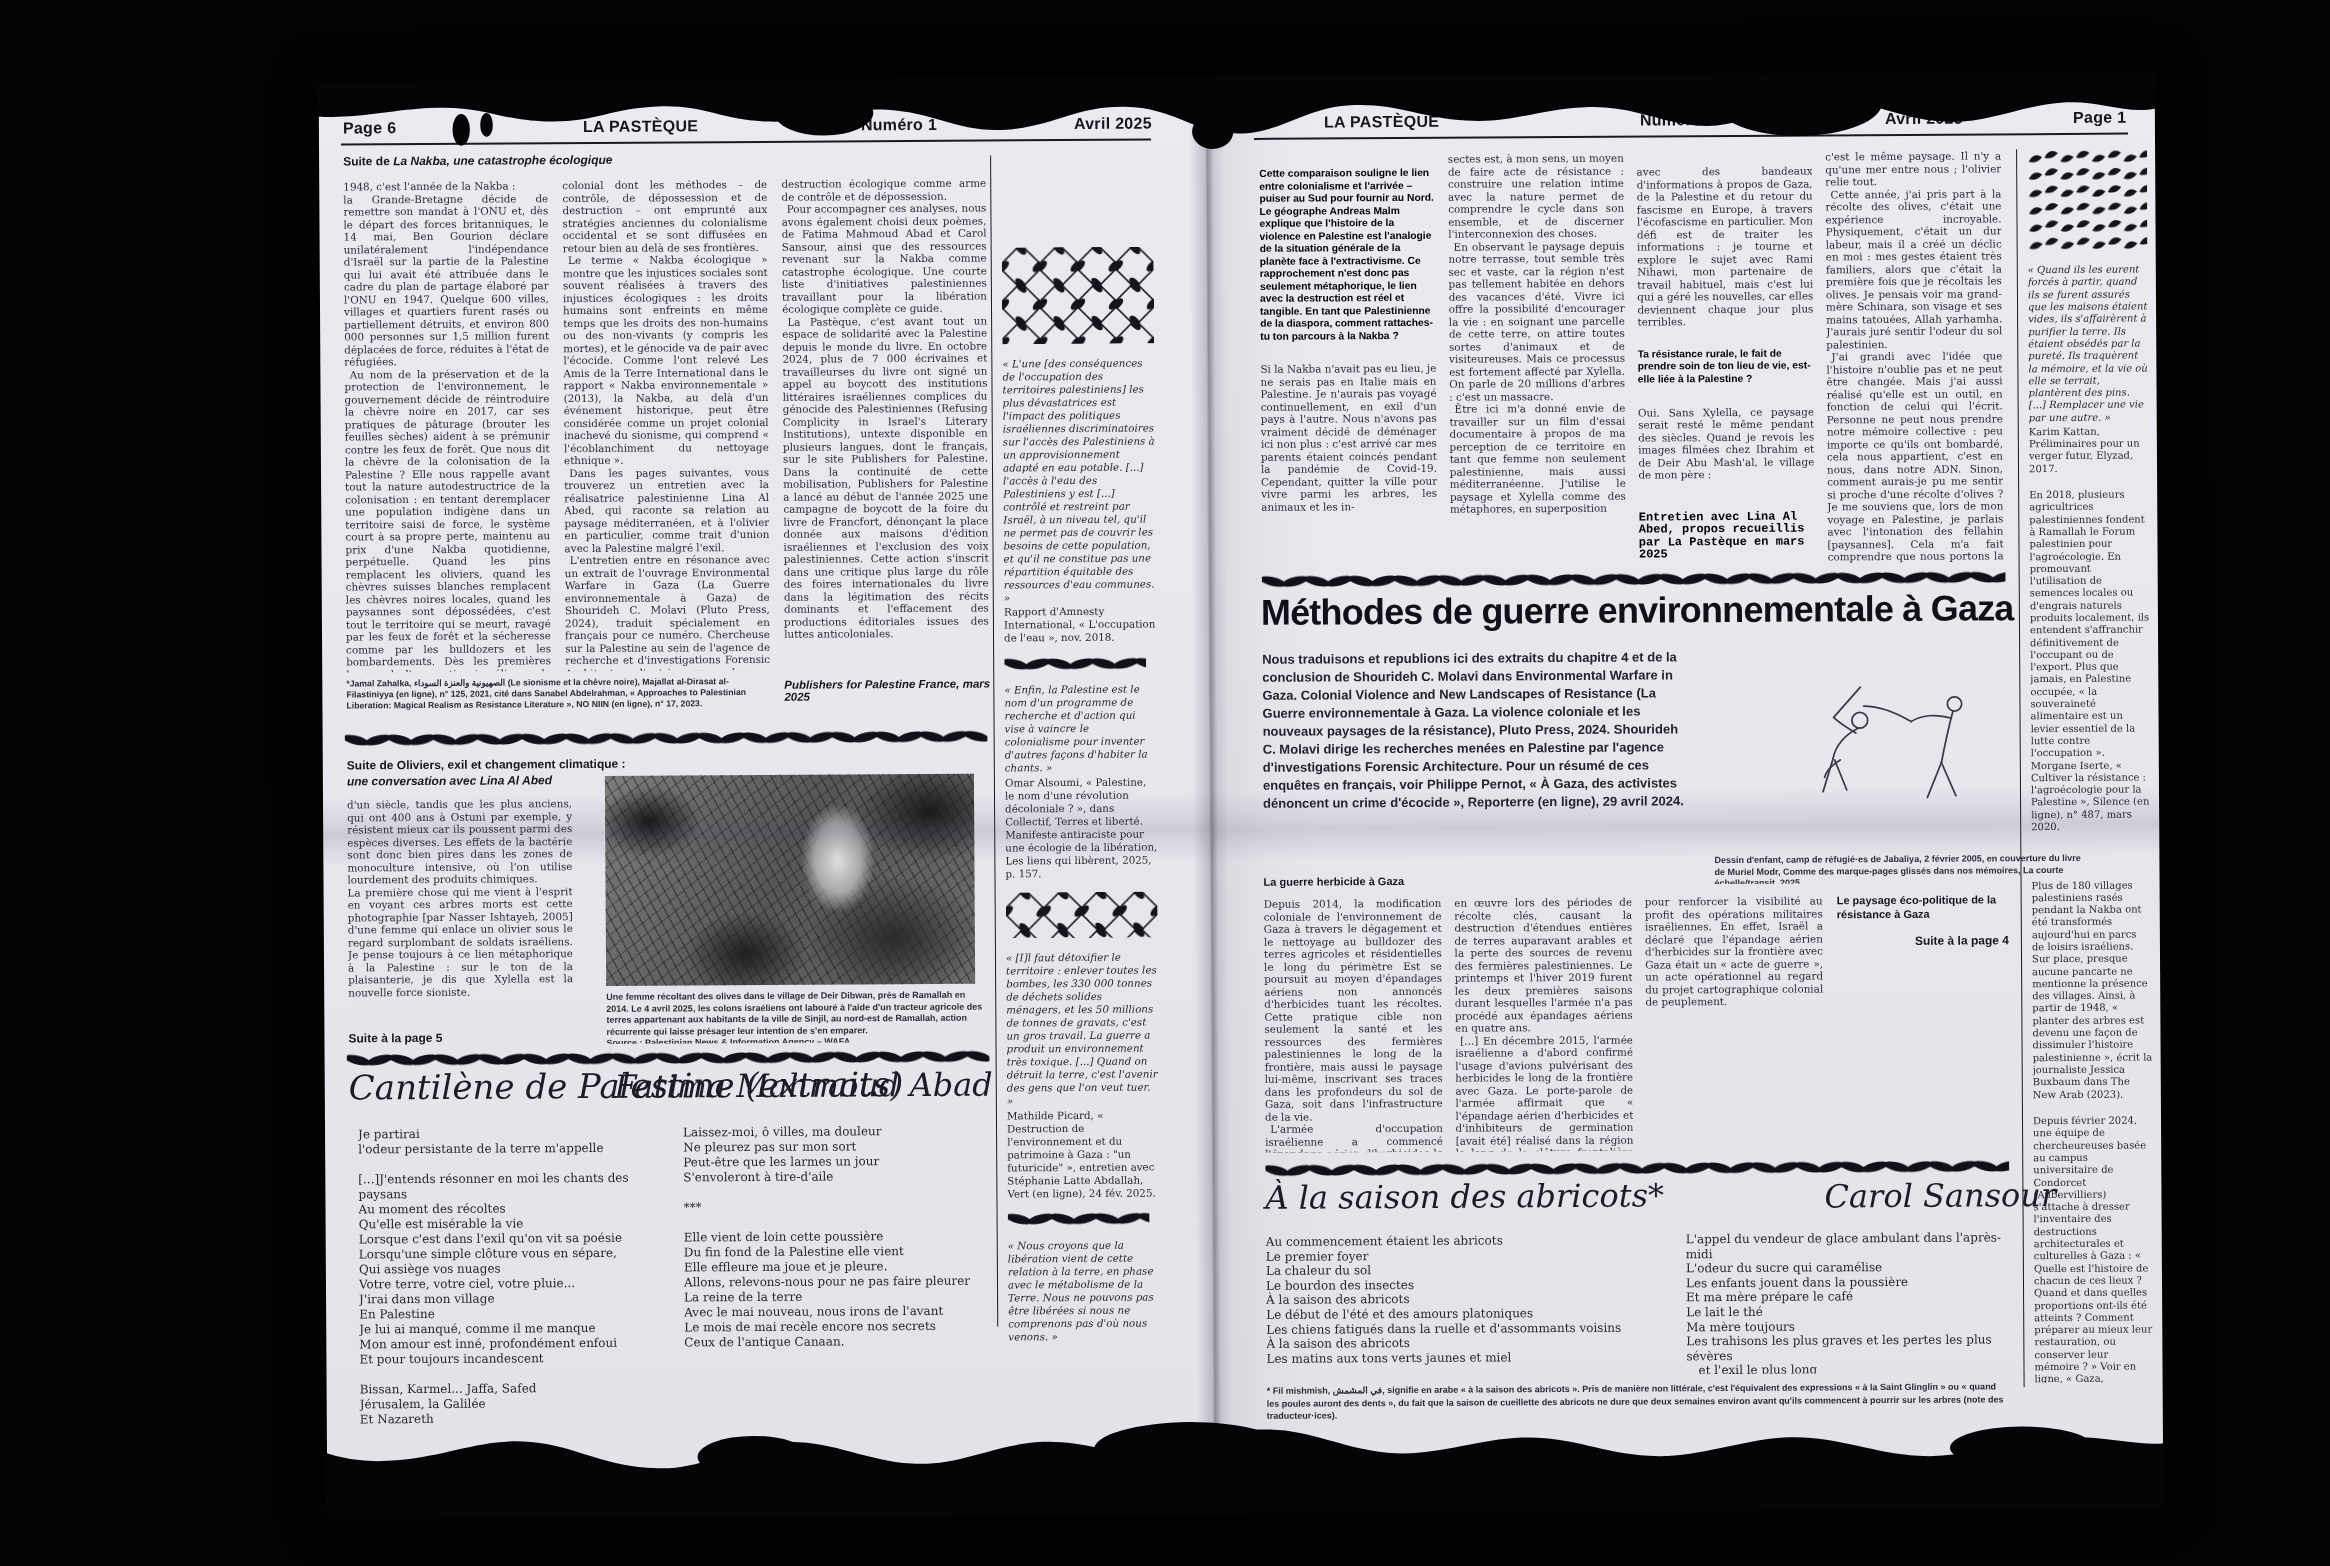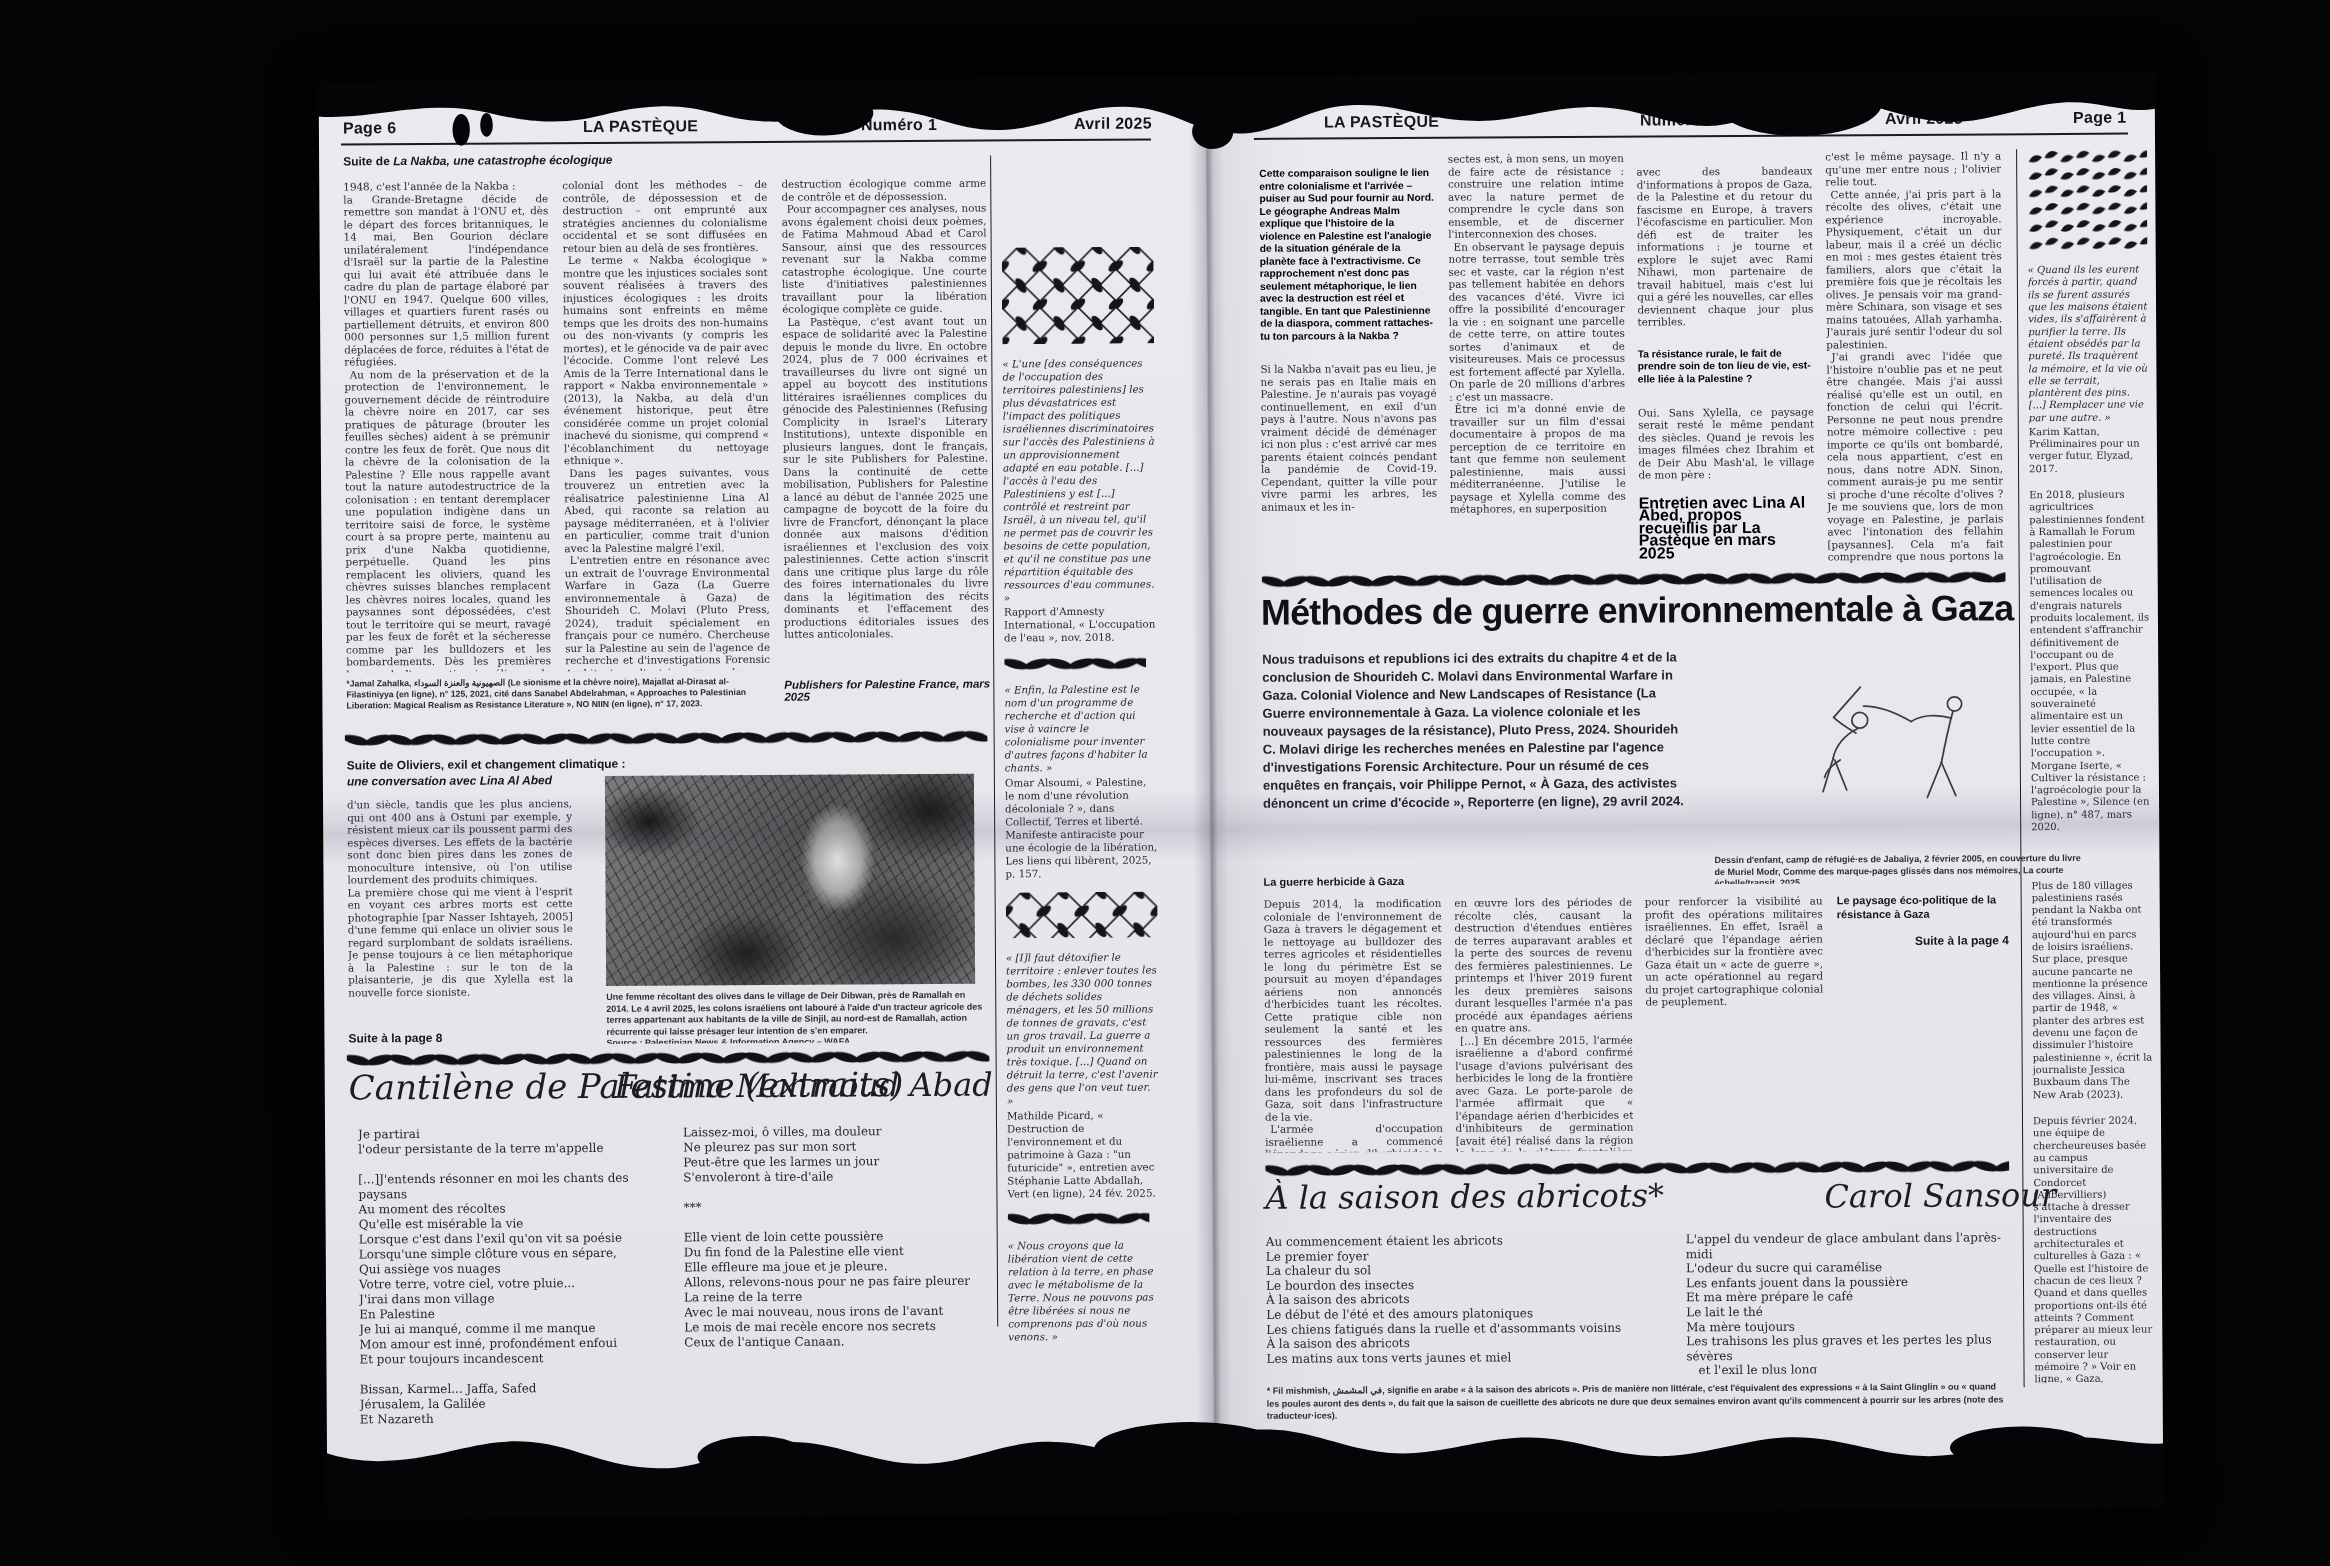--- a/index.html
+++ b/index.html
@@ -50,21 +50,21 @@
   .sbstack{position:absolute;display:flex;flex-direction:column;overflow:hidden;}
   .sq{font-family:"DejaVu Serif","Liberation Serif",serif;font-size:10.3px;line-height:13px;color:#26262f;}
   .sq .it{font-style:italic;display:block;}
   .sq .src{display:block;margin-top:1.6px;}
   .patt{flex:none;}
 
   .bighead{position:absolute;font-weight:700;color:#101018;font-size:36px;letter-spacing:-0.8px;white-space:nowrap;}
   .intro{position:absolute;font-weight:700;font-size:13px;line-height:18px;color:#23232d;white-space:pre-line;overflow:hidden;text-align:left;}
   .subhead{position:absolute;font-weight:700;font-size:11px;color:#15151e;white-space:nowrap;}
   .q{font-weight:700;font-family:"Liberation Sans",sans-serif;font-size:10.3px;line-height:12.5px;display:block;margin:6.3px 0;}
-  .credit{font-weight:700;font-family:Liberation Sans, sans-serif;font-size:16px;line-height:12.5px;display:block;margin-top:2px;}
+  .credit{font-weight:700;font-family:Liberation Mono, monospace;font-size:12px;line-height:12.5px;display:block;margin-top:16px;}
 
   .photo{
     position:absolute;overflow:hidden;
     background:
       radial-gradient(51px 75px at 63% 40%, #e2e2e2 0%, #a9a9a9 45%, rgba(80,80,80,0) 72%),
       radial-gradient(75px 51px at 12% 22%, #141414 0%, rgba(20,20,20,0) 70%),
       radial-gradient(103px 67px at 88% 18%, #181818 0%, rgba(24,24,24,0) 72%),
       radial-gradient(87px 59px at 38% 85%, #1f1f1f 0%, rgba(31,31,31,0) 70%),
       radial-gradient(119px 83px at 78% 78%, #2a2a2a 0%, rgba(42,42,42,0) 75%),
       repeating-linear-gradient(62deg, rgba(10,10,10,.35) 0 1.6px, rgba(10,10,10,0) 1.6px 8.7px),
@@ -132,21 +132,21 @@
         <rect width="100%" height="100%" fill="url(#wavyP)"></rect>
       </svg>
 
     <div class="kick" style="top:674px;left:24px;line-height:16px;">
       <b>Suite de </b><b>Oliviers, exil et changement climatique :</b><br>
       <i>une conversation avec Lina Al Abed</i>
     </div>
 
     <div class="bodytext" style="top:715px;left:24px;width:225px;height:228px;">d'un siècle, tandis que les plus anciens, qui ont 400 ans à Ostuni par exemple, y résistent mieux car ils poussent parmi des espèces diverses. Les effets de la bactérie sont donc bien pires dans les zones de monoculture intensive, où l'on utilise lourdement des produits chimiques.
 La première chose qui me vient à l'esprit en voyant ces arbres morts est cette photographie [par Nasser Ishtayeh, 2005] d'une femme qui enlace un olivier sous le regard surplombant de soldats israéliens. Je pense toujours à ce lien métaphorique à la Palestine : sur le ton de la plaisanterie, je dis que Xylella est la nouvelle force sioniste.</div>
-    <div class="suite" style="top:948px;left:24px;">Suite à la page 8</div>
+    <div class="suite" style="top:948px;left:24px;">Suite à la page 5</div>
 
     <div class="photo" style="left:282px;top:694px;width:369px;height:210px;"></div>
     <div class="caption" style="top:910px;left:282px;width:378px;height:52px;">Une femme récoltant des olives dans le village de Deir Dibwan, près de Ramallah en 2014. Le 4 avril 2025, les colons israéliens ont labouré à l'aide d'un tracteur agricole des terres appartenant aux habitants de la ville de Sinjil, au nord-est de Ramallah, action récurrente qui laisse présager leur intention de s'en emparer.
 Source : Palestinian News &amp; Information Agency – WAFA</div>
 
     <svg class="wavy" style="top:970px;left:22px;width:643px;" viewBox="0 0 812 17" width="643" height="13.5">
         <rect width="100%" height="100%" fill="url(#wavyP)"></rect>
       </svg>
 
     <div class="poemtitle" style="top:984px;left:24px;">Cantilène de Palestine (extraits)</div>

